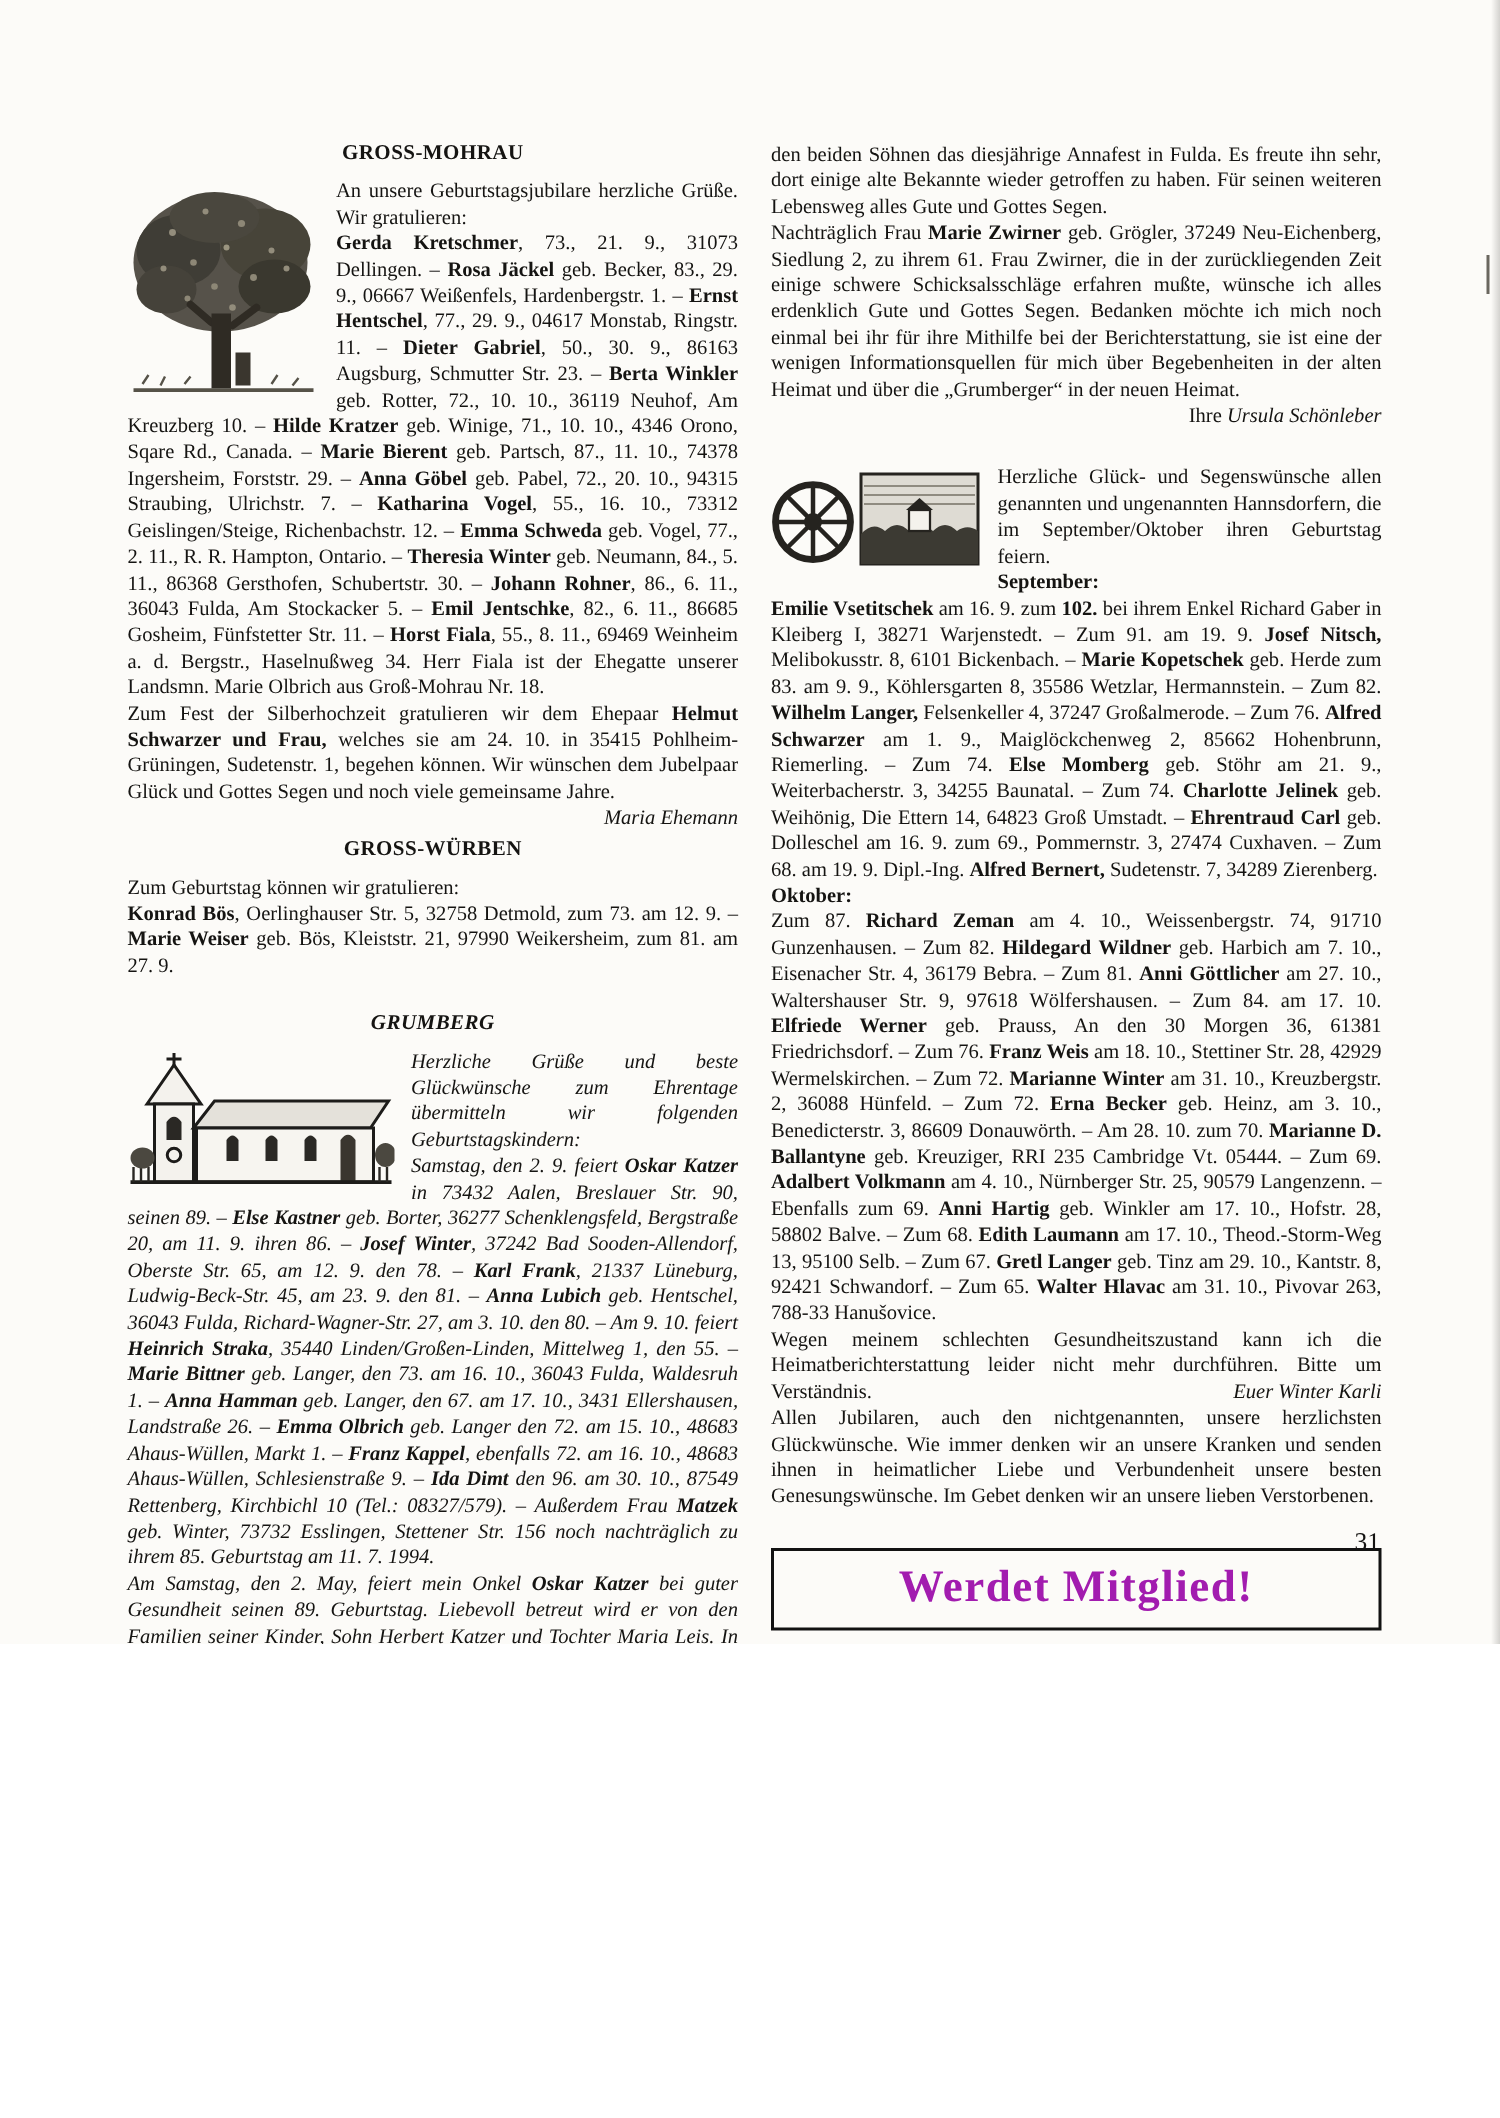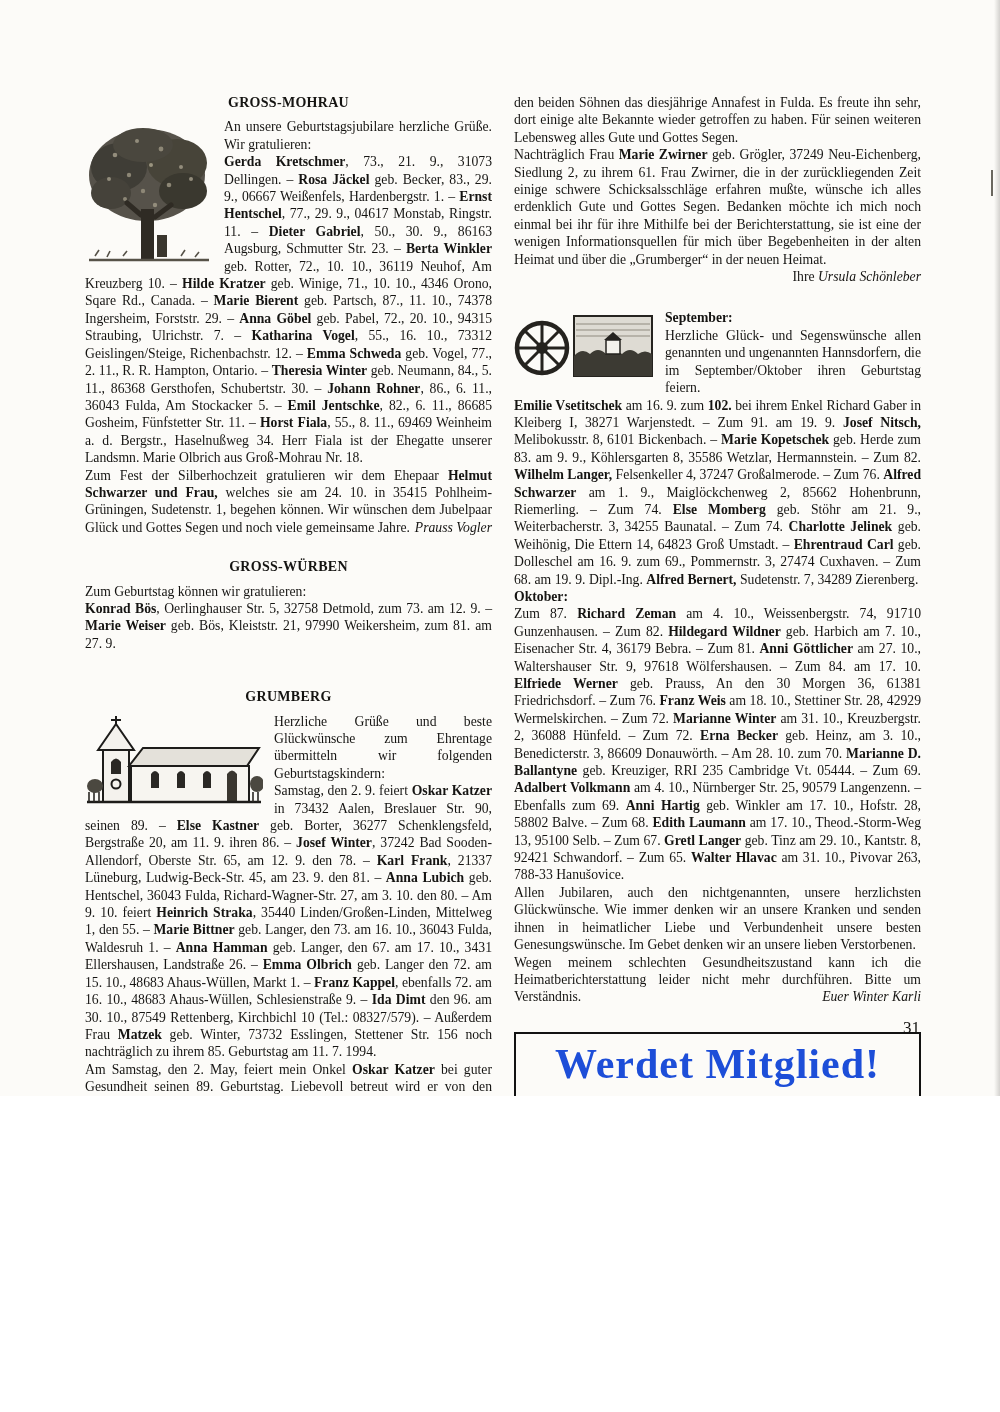--- a/index.html
+++ b/index.html
@@ -25,21 +25,21 @@
   .sig { float:right; font-style:italic; }
   .sig-line { text-align:right; margin:0; }
   .subhead { font-weight:bold; text-align:left; margin:6px 0 0 0; }
   .fig { float:left; margin:1px 11px 3px 0; line-height:0; }
   .membox {
     border:2px solid #121212; margin-top:26px; padding:8px 4px 12px 4px;
     text-align:center; background:#fcfbf8;
   }
   .memtext {
     font-family:"Liberation Serif", serif; font-weight:bold;
-    font-size:42px; line-height:1.05; letter-spacing:1px; color:#1d4ed8;
+    font-size:30px; line-height:1.05; letter-spacing:1px; color:#a21caf;
   }
   .pagenum {
     position:absolute; right:80px; bottom:58px; font-size:17px;
   }
   .scan-edge {
     position:absolute; top:0; right:0; width:6px; height:100%;
     background:linear-gradient(to right, rgba(0,0,0,0), rgba(90,88,84,0.25));
   }
   .reg-mark {
     position:absolute; right:7px; top:170px; width:2px; height:26px;
@@ -78,30 +78,30 @@
           <path d="M56 96 L42 84" stroke="#2f2b24" stroke-width="5" stroke-linecap="round"></path>
           <path d="M70 98 L86 86" stroke="#2f2b24" stroke-width="5" stroke-linecap="round"></path>
           <rect x="56" y="90" width="13" height="50" fill="#2f2b24"></rect>
           <rect x="72" y="116" width="10" height="22" fill="#3a362e"></rect>
           <path d="M4 141 H124" stroke="#565248" stroke-width="2.5"></path>
           <path d="M10 137 l4 -6 M22 138 l3 -6 M38 137 l4 -5 M96 137 l4 -6 M110 138 l4 -5" stroke="#565248" stroke-width="1.6"></path>
         </svg>
       </div>
       <p class="para"><span>An unsere Geburtstagsjubilare herzliche Grüße. Wir gratulieren:</span></p>
       <p class="para"><span class="b">Gerda Kretschmer</span><span>, 73., 21. 9., 31073 Dellingen. – </span><span class="b">Rosa Jäckel</span><span> geb. Becker, 83., 29. 9., 06667 Weißenfels, Hardenbergstr. 1. – </span><span class="b">Ernst Hentschel</span><span>, 77., 29. 9., 04617 Monstab, Ringstr. 11. – </span><span class="b">Dieter Gabriel</span><span>, 50., 30. 9., 86163 Augsburg, Schmutter Str. 23. – </span><span class="b">Berta Winkler</span><span> geb. Rotter, 72., 10. 10., 36119 Neuhof, Am Kreuzberg 10. – </span><span class="b">Hilde Kratzer</span><span> geb. Winige, 71., 10. 10., 4346 Orono, Sqare Rd., Canada. – </span><span class="b">Marie Bierent</span><span> geb. Partsch, 87., 11. 10., 74378 Ingersheim, Forststr. 29. – </span><span class="b">Anna Göbel</span><span> geb. Pabel, 72., 20. 10., 94315 Straubing, Ulrichstr. 7. – </span><span class="b">Katharina Vogel</span><span>, 55., 16. 10., 73312 Geislingen/Steige, Richenbachstr. 12. – </span><span class="b">Emma Schweda</span><span> geb. Vogel, 77., 2. 11., R. R. Hampton, Ontario. – </span><span class="b">Theresia Winter</span><span> geb. Neumann, 84., 5. 11., 86368 Gersthofen, Schubertstr. 30. – </span><span class="b">Johann Rohner</span><span>, 86., 6. 11., 36043 Fulda, Am Stockacker 5. – </span><span class="b">Emil Jentschke</span><span>, 82., 6. 11., 86685 Gosheim, Fünfstetter Str. 11. – </span><span class="b">Horst Fiala</span><span>, 55., 8. 11., 69469 Weinheim a. d. Bergstr., Haselnußweg 34. Herr Fiala ist der Ehegatte unserer Landsmn. Marie Olbrich aus Groß-Mohrau Nr. 18.</span></p>
-      <p class="para"><span><span>Zum Fest der Silberhochzeit gratulieren wir dem Ehepaar </span><span class="b">Helmut Schwarzer und Frau,</span><span> welches sie am 24. 10. in 35415 Pohlheim-Grüningen, Sudetenstr. 1, begehen können. Wir wünschen dem Jubelpaar Glück und Gottes Segen und noch viele gemeinsame Jahre.</span></span><span class="sig"><span class="i">Prauss Vogler</span></span></p>
+      <p class="para"><span><span>Zum Fest der Silberhochzeit gratulieren wir dem Ehepaar </span><span class="b">Helmut Schwarzer und Frau,</span><span> welches sie am 24. 10. in 35415 Pohlheim-Grüningen, Sudetenstr. 1, begehen können. Wir wünschen dem Jubelpaar Glück und Gottes Segen und noch viele gemeinsame Jahre.</span></span><span class="sig"><span class="i">Maria Ehemann</span></span></p>
     </section>
 
     <section class="sect" style="margin-top:22px;">
       <h2 class="h">GROSS-WÜRBEN</h2>
       <p class="para"><span>Zum Geburtstag können wir gratulieren:</span></p>
       <p class="para"><span class="b">Konrad Bös</span><span>, Oerlinghauser Str. 5, 32758 Detmold, zum 73. am 12. 9. – </span><span class="b">Marie Weiser</span><span> geb. Bös, Kleiststr. 21, 97990 Weikersheim, zum 81. am 27. 9.</span></p>
     </section>
 
-    <section class="sect" style="margin-top:36px;">
+    <section class="sect" style="margin-top:22px;font-style:italic;">
       <h2 class="h">GRUMBERG</h2>
       <div class="fig">
         <svg width="178" height="92" viewBox="0 0 178 92" aria-hidden="true">
           <g stroke="#1d1c1a" fill="none" stroke-width="2">
             <line x1="31" y1="2" x2="31" y2="12"></line>
             <line x1="26" y1="6" x2="36" y2="6"></line>
             <polygon points="13,36 31,10 49,36" fill="#f4f2ed"></polygon>
             <rect x="18" y="36" width="26" height="52" fill="#f4f2ed"></rect>
             <path d="M26 48 q5 -7 10 0 v12 h-10 z" fill="#2a2824" stroke="none"></path>
             <circle cx="31" cy="70" r="4.5" fill="#f4f2ed"></circle>
@@ -154,27 +154,27 @@
           <g stroke="#8f8b80" stroke-width="1.2">
             <line x1="62" y1="14" x2="136" y2="14"></line>
               <line x1="62" y1="20" x2="136" y2="20"></line>
             <line x1="62" y1="26" x2="136" y2="26"></line>
           </g>
           <path d="M60 46 q8 -9 16 -2 q8 -8 16 0 q8 -7 16 0 q8 -8 16 0 q7 -5 14 0 V66 H60 Z" fill="#3c3a33"></path>
           <rect x="92" y="30" width="14" height="14" fill="#f4f2ec" stroke="#25231f" stroke-width="1.5"></rect>
           <polygon points="90,30 99,22 108,30" fill="#25231f"></polygon>
         </svg>
       </div>
+      <p class="para"><span>Herzliche Glück- und Segenswünsche allen genannten und ungenannten Hannsdorfern, die im September/Oktober ihren Geburtstag feiern.</span></p>
       <p class="para subhead">September:</p>
-      <p class="para"><span>Herzliche Glück- und Segenswünsche allen genannten und ungenannten Hannsdorfern, die im September/Oktober ihren Geburtstag feiern.</span></p>
       <p class="para"><span class="b">Emilie Vsetitschek</span><span> am 16. 9. zum </span><span class="b">102.</span><span> bei ihrem Enkel Richard Gaber in Kleiberg I, 38271 Warjenstedt. – Zum 91. am 19. 9. </span><span class="b">Josef Nitsch,</span><span> Melibokusstr. 8, 6101 Bickenbach. – </span><span class="b">Marie Kopetschek</span><span> geb. Herde zum 83. am 9. 9., Köhlersgarten 8, 35586 Wetzlar, Hermannstein. – Zum 82. </span><span class="b">Wilhelm Langer,</span><span> Felsenkeller 4, 37247 Großalmerode. – Zum 76. </span><span class="b">Alfred Schwarzer</span><span> am 1. 9., Maiglöckchenweg 2, 85662 Hohenbrunn, Riemerling. – Zum 74. </span><span class="b">Else Momberg</span><span> geb. Stöhr am 21. 9., Weiterbacherstr. 3, 34255 Baunatal. – Zum 74. </span><span class="b">Charlotte Jelinek</span><span> geb. Weihönig, Die Ettern 14, 64823 Groß Umstadt. – </span><span class="b">Ehrentraud Carl</span><span> geb. Dolleschel am 16. 9. zum 69., Pommernstr. 3, 27474 Cuxhaven. – Zum 68. am 19. 9. Dipl.-Ing. </span><span class="b">Alfred Bernert,</span><span> Sudetenstr. 7, 34289 Zierenberg.</span></p>
       <p class="para subhead">Oktober:</p>
       <p class="para"><span>Zum 87. </span><span class="b">Richard Zeman</span><span> am 4. 10., Weissenbergstr. 74, 91710 Gunzenhausen. – Zum 82. </span><span class="b">Hildegard Wildner</span><span> geb. Harbich am 7. 10., Eisenacher Str. 4, 36179 Bebra. – Zum 81. </span><span class="b">Anni Göttlicher</span><span> am 27. 10., Waltershauser Str. 9, 97618 Wölfershausen. – Zum 84. am 17. 10. </span><span class="b">Elfriede Werner</span><span> geb. Prauss, An den 30 Morgen 36, 61381 Friedrichsdorf. – Zum 76. </span><span class="b">Franz Weis</span><span> am 18. 10., Stettiner Str. 28, 42929 Wermelskirchen. – Zum 72. </span><span class="b">Marianne Winter</span><span> am 31. 10., Kreuzbergstr. 2, 36088 Hünfeld. – Zum 72. </span><span class="b">Erna Becker</span><span> geb. Heinz, am 3. 10., Benedicterstr. 3, 86609 Donauwörth. – Am 28. 10. zum 70. </span><span class="b">Marianne D. Ballantyne</span><span> geb. Kreuziger, RRI 235 Cambridge Vt. 05444. – Zum 69. </span><span class="b">Adalbert Volkmann</span><span> am 4. 10., Nürnberger Str. 25, 90579 Langenzenn. – Ebenfalls zum 69. </span><span class="b">Anni Hartig</span><span> geb. Winkler am 17. 10., Hofstr. 28, 58802 Balve. – Zum 68. </span><span class="b">Edith Laumann</span><span> am 17. 10., Theod.-Storm-Weg 13, 95100 Selb. – Zum 67. </span><span class="b">Gretl Langer</span><span> geb. Tinz am 29. 10., Kantstr. 8, 92421 Schwandorf. – Zum 65. </span><span class="b">Walter Hlavac</span><span> am 31. 10., Pivovar 263, 788-33 Hanušovice.</span></p>
+      <p class="para"><span><span>Wegen meinem schlechten Gesundheitszustand kann ich die Heimatberichterstattung leider nicht mehr durchführen. Bitte um Verständnis.</span></span><span class="sig"><span>Euer </span><span class="i">Winter Karli</span></span></p>
       <p class="para"><span>Allen Jubilaren, auch den nichtgenannten, unsere herzlichsten Glückwünsche. Wie immer denken wir an unsere Kranken und senden ihnen in heimatlicher Liebe und Verbundenheit unsere besten Genesungswünsche. Im Gebet denken wir an unsere lieben Verstorbenen.</span></p>
-      <p class="para"><span><span>Wegen meinem schlechten Gesundheitszustand kann ich die Heimatberichterstattung leider nicht mehr durchführen. Bitte um Verständnis.</span></span><span class="sig"><span>Euer </span><span class="i">Winter Karli</span></span></p>
     </section>
 
     <div class="membox">
       <span class="memtext">Werdet Mitglied!</span>
     </div>
 
   </div>
 
   <div class="pagenum">31</div>
   <div class="scan-edge"></div>

